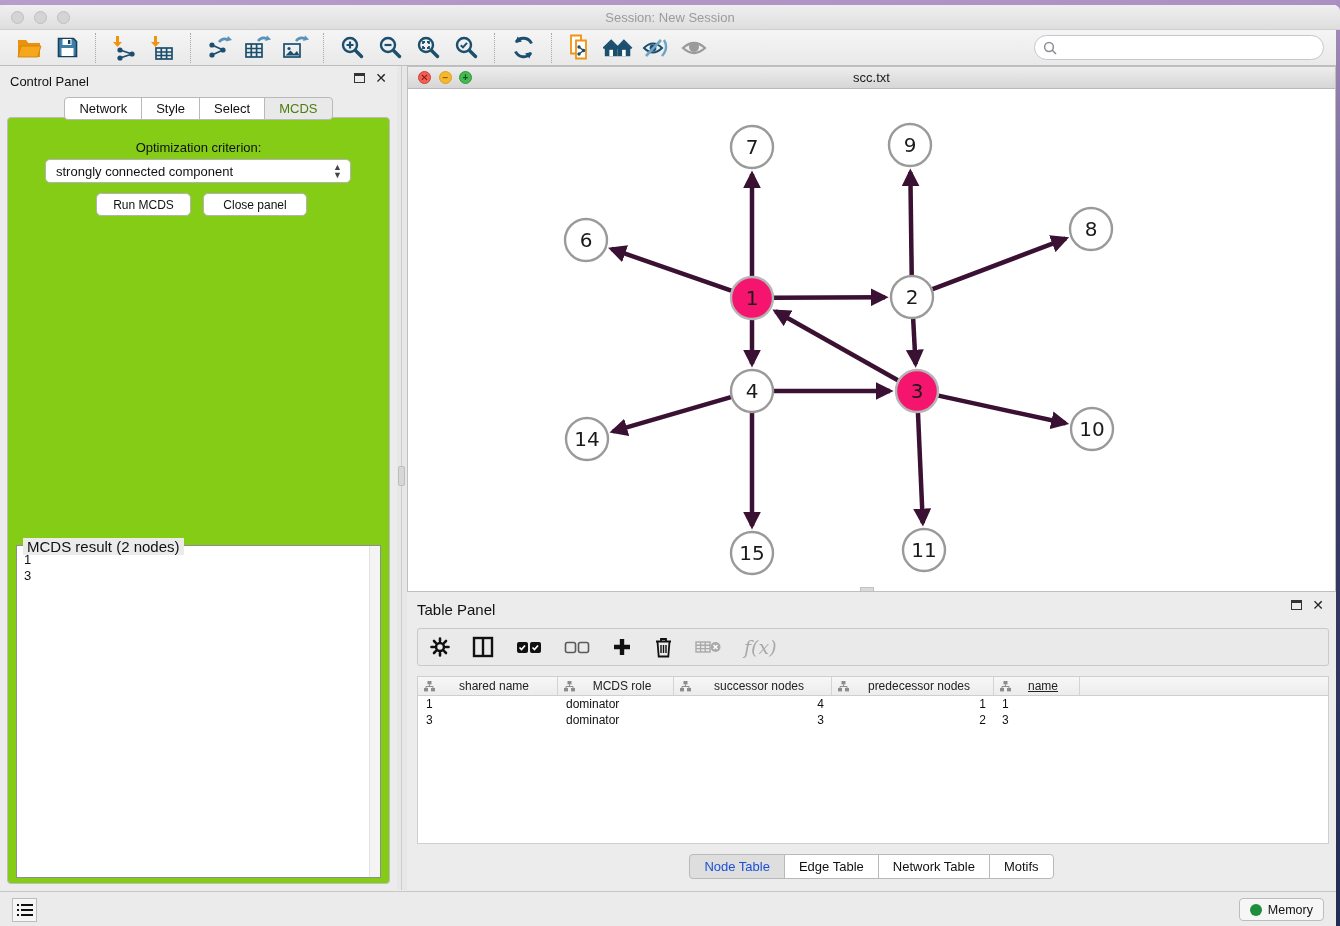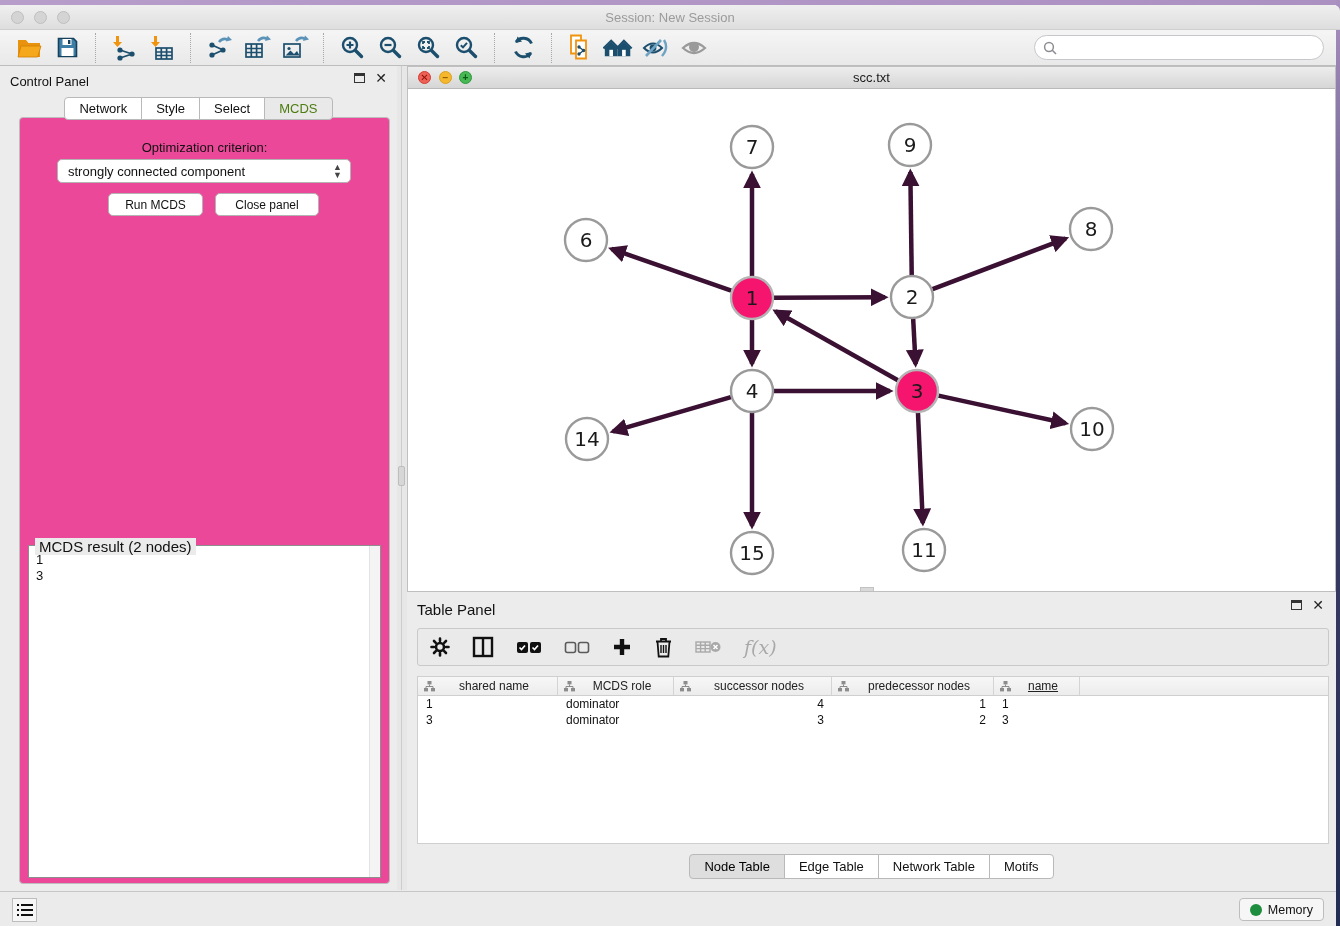--- a/index.html
+++ b/index.html
@@ -43,21 +43,21 @@
   .close-x { font-size:14px; font-weight:bold; color:#222; line-height:10px; }
 
   .ctabs { position:absolute; left:0; right:0; top:31px; display:flex; justify-content:center; z-index:2; }
   .ctab { font-size:13px; color:#111; background:#fff; border:1px solid #b9b9b9;
     padding:3px 14px; margin-left:-1px; }
   .ctab:first-child { border-radius:4px 0 0 4px; margin-left:0; }
   .ctab:last-child { border-radius:0 4px 4px 0; }
   .ctab.active { background:#e9e9e9; color:#4d7c0f; }
 
   .cbody { position:absolute; left:7px; right:7px; top:51px; bottom:6px;
-    background:#ec4899; border:1px solid #bdbdbd; border-radius:4px;margin-left:12px; }
+    background:#84cc16; border:1px solid #bdbdbd; border-radius:4px; }
   .opt-label { position:absolute; left:0; right:0; top:22px; text-align:center; font-size:13px; color:#111; }
   .combo { position:absolute; left:37px; right:38px; top:41px; height:24px; background:#fff;
     border:1px solid #b3b3b3; border-radius:5px; font-size:13px; color:#111;
     display:flex; align-items:center; padding-left:10px; }
   .combo .stepper { position:absolute; right:8px; top:3px; display:flex; flex-direction:column;
     line-height:8px; font-size:9px; color:#444; }
   .btn { position:absolute; height:23px; background:#fff; border:1px solid #b3b3b3;
     border-radius:5px; font-size:12px; color:#111; display:flex; align-items:center;
     justify-content:center; }
   .btn-run { left:88px; width:95px; top:75px; }
@@ -109,21 +109,21 @@
     font-size:12px; color:#222; padding-left:6px; gap:6px; justify-content:flex-start; }
   .dt-hcell .hlabel { flex:1; text-align:center; padding-right:10px; }
   .dt-row { display:flex; height:16px; font-size:12px; color:#111; }
   .dt-cell { padding:1px 8px 0 8px; overflow:hidden; white-space:nowrap; }
 
   .ttabs { position:absolute; left:0; right:0; bottom:11px; display:flex; justify-content:center; }
   .ttab { font-size:13px; color:#111; background:#fff; border:1px solid #b9b9b9;
     padding:4px 14px; margin-left:-1px; }
   .ttab:first-child { border-radius:4px 0 0 4px; margin-left:0; }
   .ttab:last-child { border-radius:0 4px 4px 0; }
-  .ttab.active { background:#dedede; color:#000000;text-align:right; }
+  .ttab.active { background:#dedede; color:#1d4ed8;text-align:right; }
   .tpanel .panel-icons { top:4px; right:12px; }
 
   
   .statusbar { position:absolute; left:0; top:891px; width:1336px; height:35px;
     background:#ebebeb; border-top:1px solid #c6c6c6; }
   .list-btn { position:absolute; left:12px; top:6px; width:25px; height:24px; background:#f6f6f6;
     border:1px solid #bdbdbd; display:flex; align-items:center; justify-content:center; }
   .mem-btn { position:absolute; right:12px; top:6px; height:23px; background:#f6f6f6;
     border:1px solid #bdbdbd; border-radius:4px; display:flex; align-items:center;
     gap:6px; padding:0 10px; font-size:12.5px; color:#111; }

